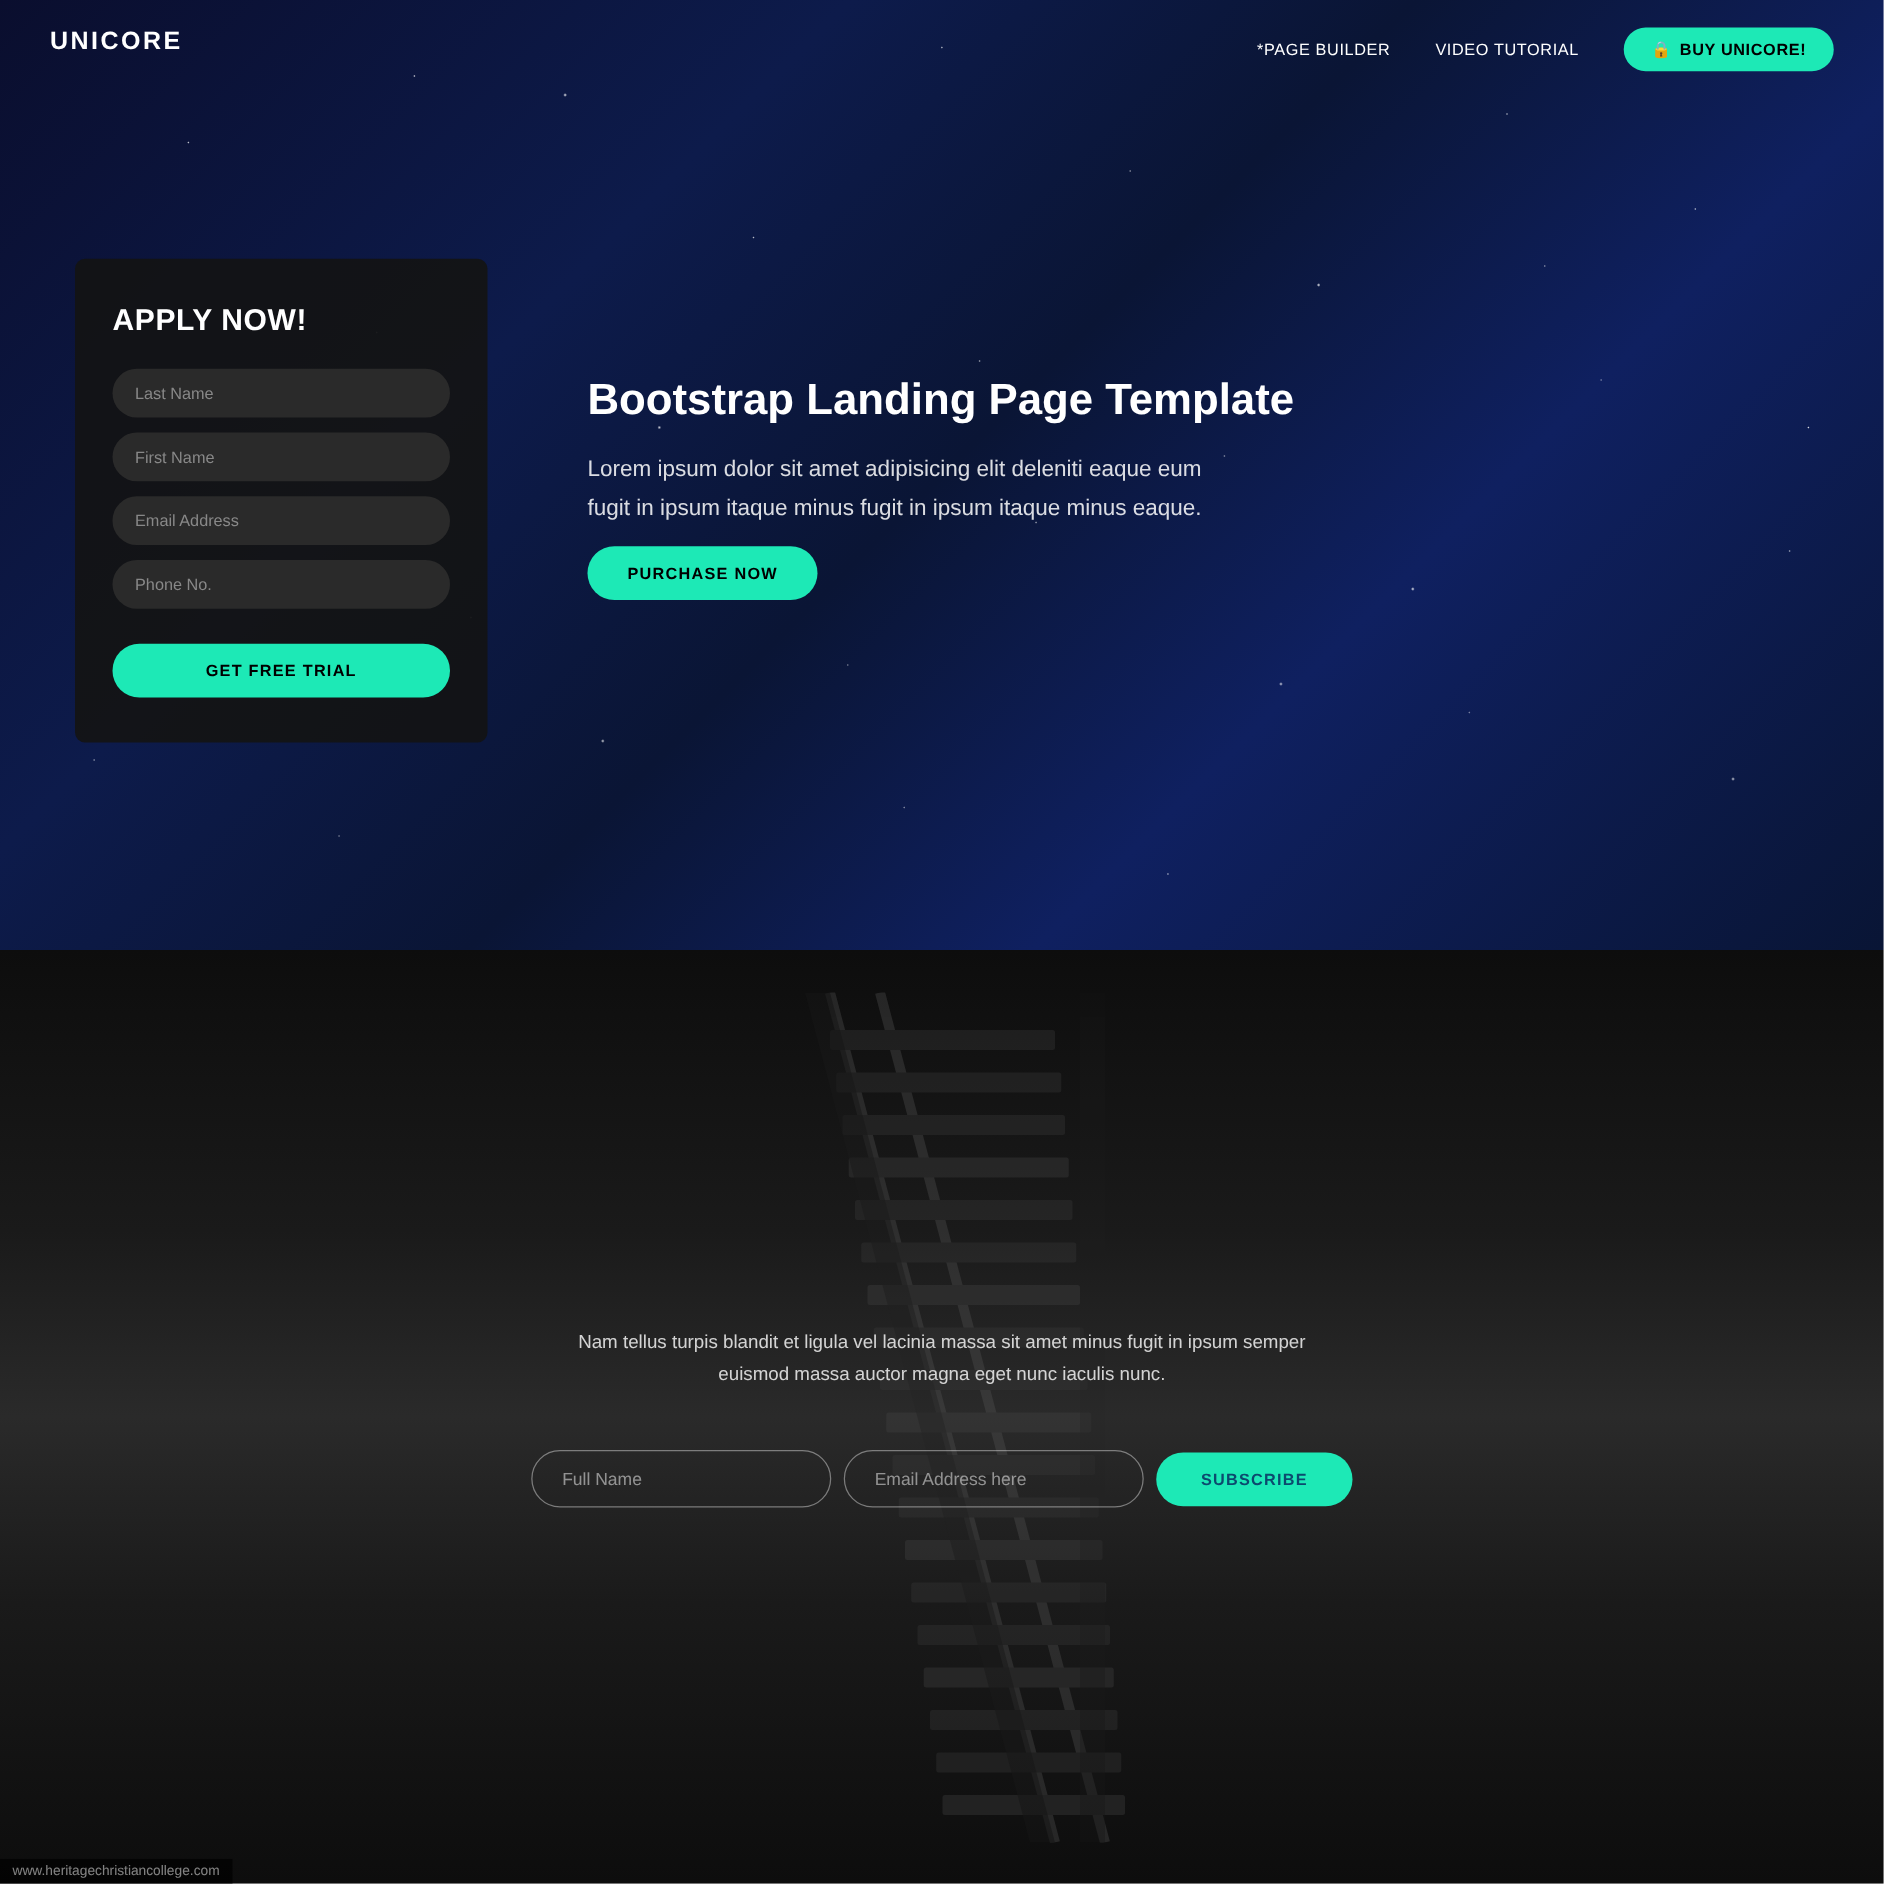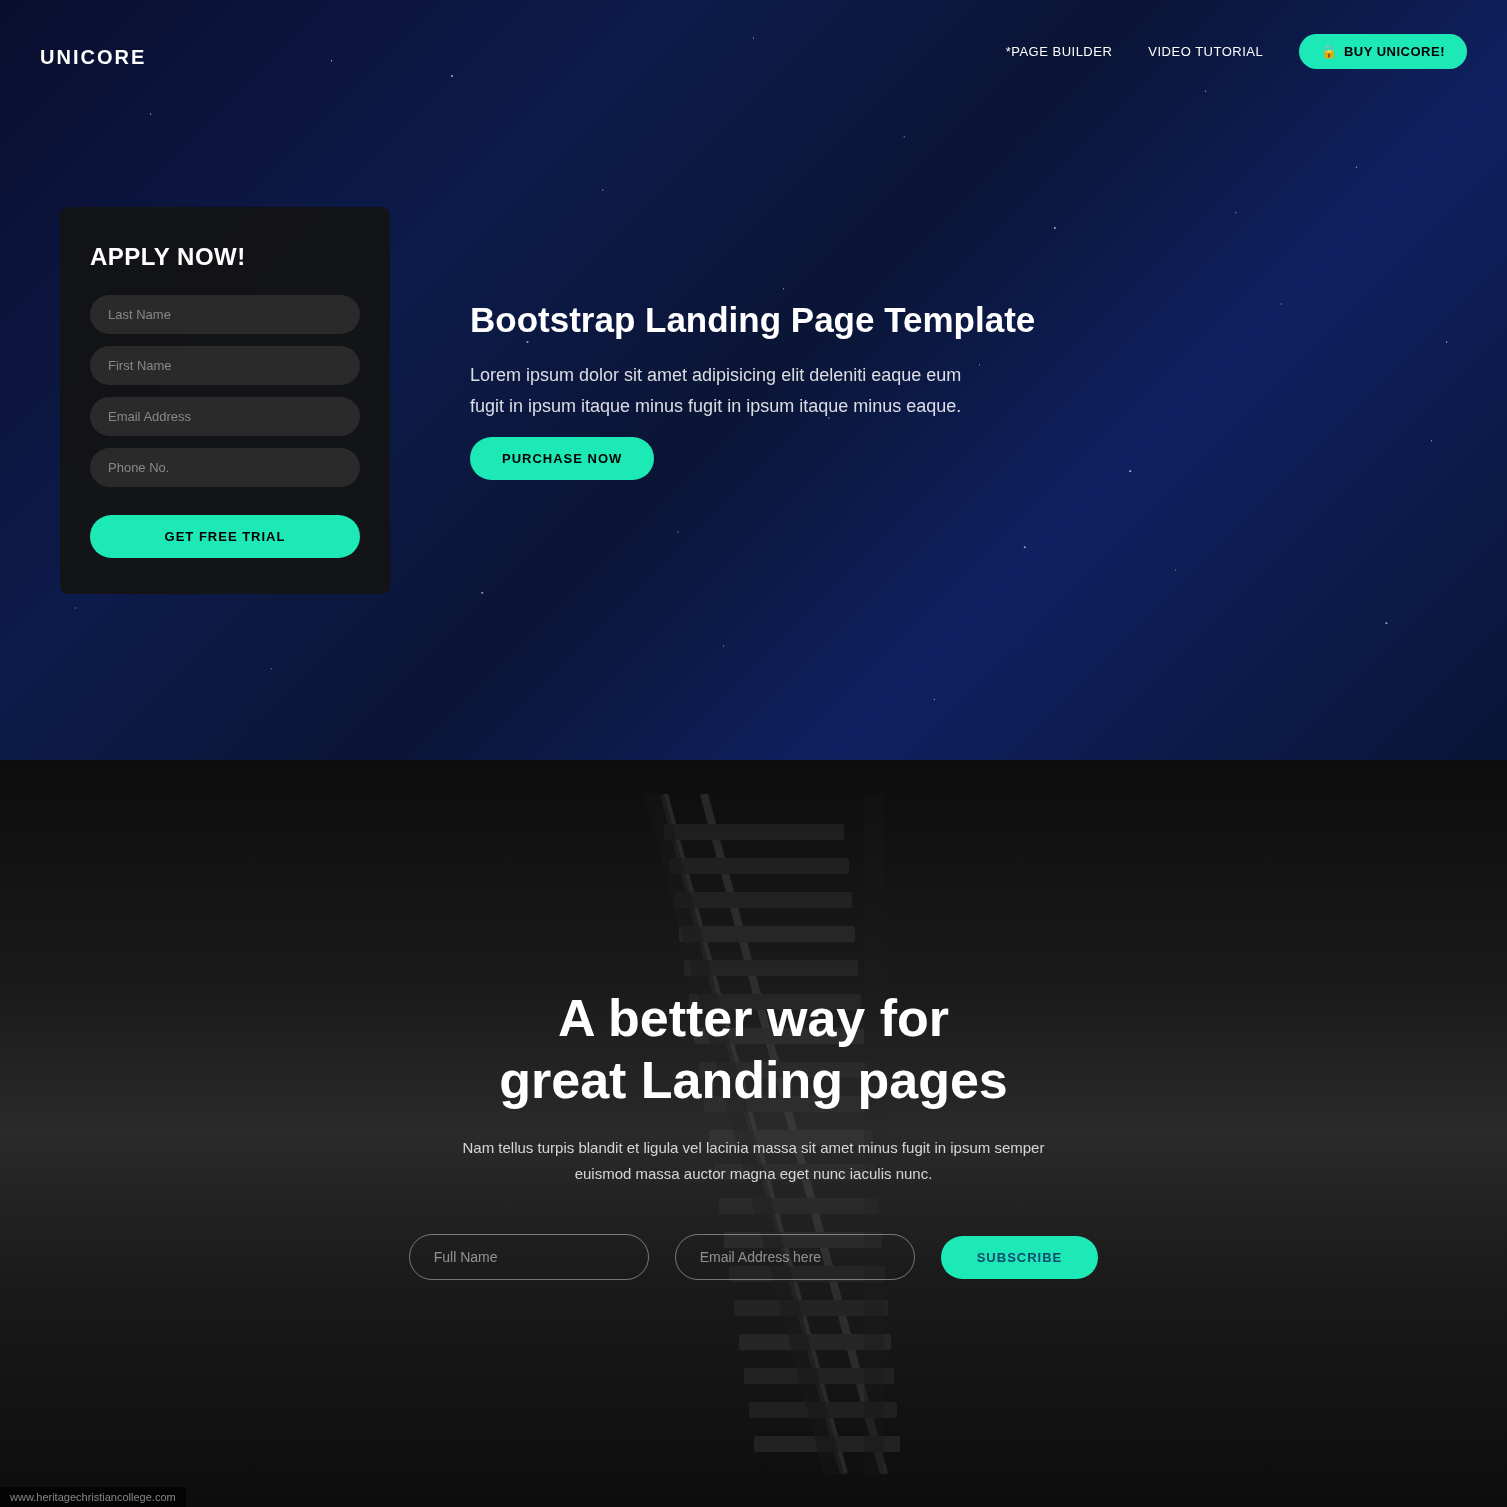--- a/index.html
+++ b/index.html
@@ -1,24 +1,24 @@
 <!DOCTYPE html>
 <html><head>
   <meta charset="utf-8">
   <style>
     * { margin: 0; padding: 0; box-sizing: border-box; }
     body { font-family: 'Arial', sans-serif; width: 1507px; overflow-x: hidden; }
 
     
     nav {
       position: absolute;
-      top: 16px; left: 0; right: 0;
+      top: 4px; left: 0; right: 0;
       z-index: 10;
       display: flex;
-      align-items: flex-end;
+      align-items: flex-start;
       justify-content: space-between;
       padding: 18px 40px;
     }
     .nav-logo {
       color: #fff;
       font-size: 20px;
       font-weight: 800;
       letter-spacing: 2px;
     }
     .nav-links {
@@ -215,21 +215,21 @@
       font-size: 15px;
       color: rgba(255,255,255,0.8);
       line-height: 1.7;
       margin-bottom: 48px;
       max-width: 600px;
       margin-left: auto;
       margin-right: auto;
     }
     .section2-form {
       display: flex;
-      gap: 16px;
+      gap: 0;
       justify-content: center;
       align-items: center;
     }
     .section2-input {
       background: transparent;
       border: 1.5px solid rgba(255,255,255,0.4);
       border-radius: 30px;
       padding: 14px 24px;
       color: #fff;
       font-size: 14px;
@@ -340,24 +340,20 @@
       <rect x="180" y="574" width="150" height="16" fill="#3a3a3a" rx="2"></rect>
       <rect x="185" y="608" width="148" height="16" fill="#3a3a3a" rx="2"></rect>
       <rect x="190" y="642" width="146" height="16" fill="#444" rx="2"></rect>
 
       <polygon points="80,0 100,0 280,680 260,680" fill="#222" opacity="0.6"></polygon>
       <polygon points="300,0 320,0 320,680 300,680" fill="#222" opacity="0.4"></polygon>
     </svg>
   </div>
 
   <div class="section2-content">
-    <h2 class="section2-heading">
-      <span>A better way for</span><br>
-      <span>great Landing pages</span>
-    </h2>
     <p class="section2-desc">Nam tellus turpis blandit et ligula vel lacinia massa sit amet minus fugit in ipsum semper euismod massa auctor magna eget nunc iaculis nunc.</p>
 
     <div class="section2-form">
       <input class="section2-input" type="text" placeholder="Full Name" style="">
       <input class="section2-input" type="email" placeholder="Email Address here" style="">
       <button class="section2-subscribe-btn">SUBSCRIBE</button>
     </div>
   </div>
 
 </section>

